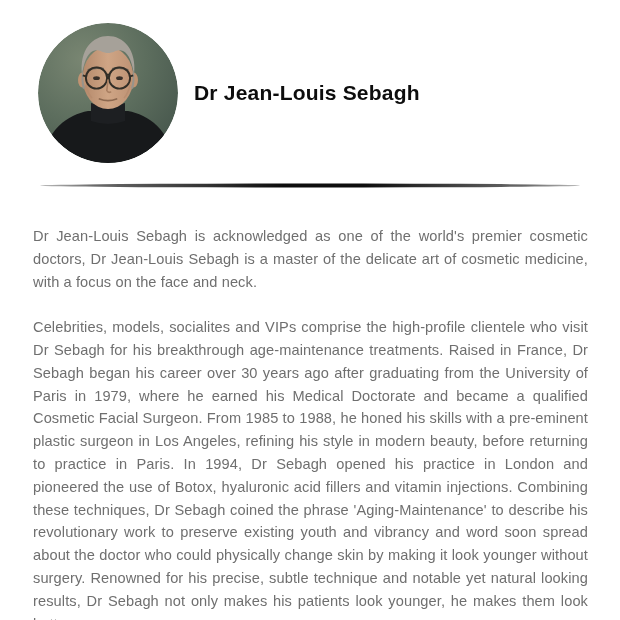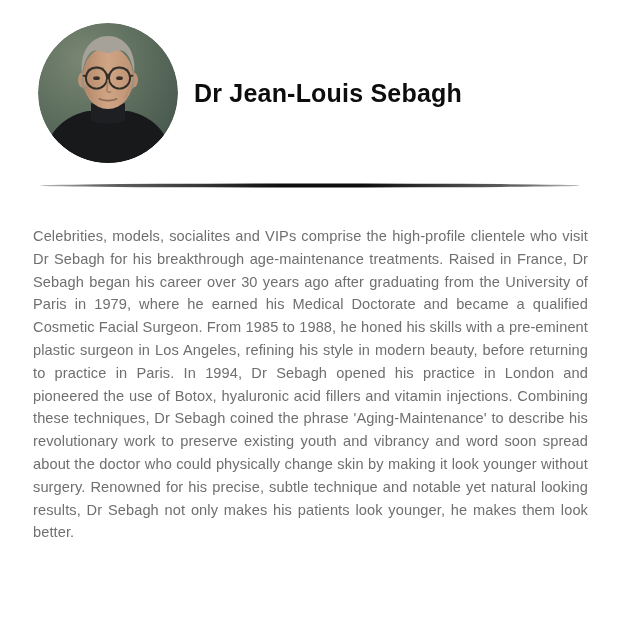--- a/index.html
+++ b/index.html
@@ -26,21 +26,21 @@
   .avatar {
     width: 140px;
     height: 140px;
     border-radius: 50%;
     overflow: hidden;
     flex: 0 0 auto;
   }
   .avatar svg { display: block; width: 140px; height: 140px; }
   .title {
     margin-left: 16px;
-    font-size: 25px;
+    font-size: 21px;
     font-weight: 700;
     color: #0d0d0d;
     letter-spacing: 0.2px;
     white-space: nowrap;
   }
   .divider {
     position: absolute;
     top: 181px;
     left: 40px;
     width: 540px;
@@ -139,16 +139,17 @@
           <stop offset="0.60" stop-color="#0d0d0d"></stop>
           <stop offset="0.90" stop-color="#6a6a6a"></stop>
           <stop offset="1" stop-color="#bdbdbd"></stop>
         </linearGradient>
       </defs>
       <ellipse cx="270" cy="4.5" rx="270" ry="2" fill="url(#divGrad)"></ellipse>
     </svg>
   </div>
 
   <div class="bio">
+    <p>Dr Jean-Louis Sebagh is acknowledged as one of the world's premier cosmetic doctors, Dr Jean-Louis Sebagh is a master of the delicate art of cosmetic medicine, with a focus on the face and neck.</p>
     <p>Celebrities, models, socialites and VIPs comprise the high-profile clientele who visit Dr Sebagh for his breakthrough age-maintenance treatments. Raised in France, Dr Sebagh began his career over 30 years ago after graduating from the University of Paris in 1979, where he earned his Medical Doctorate and became a qualified Cosmetic Facial Surgeon. From 1985 to 1988, he honed his skills with a pre-eminent plastic surgeon in Los Angeles, refining his style in modern beauty, before returning to practice in Paris. In 1994, Dr Sebagh opened his practice in London and pioneered the use of Botox, hyaluronic acid fillers and vitamin injections. Combining these techniques, Dr Sebagh coined the phrase 'Aging-Maintenance' to describe his revolutionary work to preserve existing youth and vibrancy and word soon spread about the doctor who could physically change skin by making it look younger without surgery. Renowned for his precise, subtle technique and notable yet natural looking results, Dr Sebagh not only makes his patients look younger, he makes them look better.</p>
   </div>
 
 </div>
 
 </body></html>

